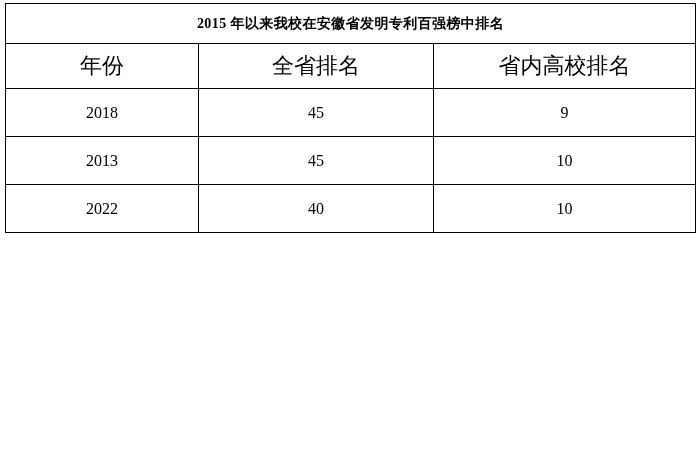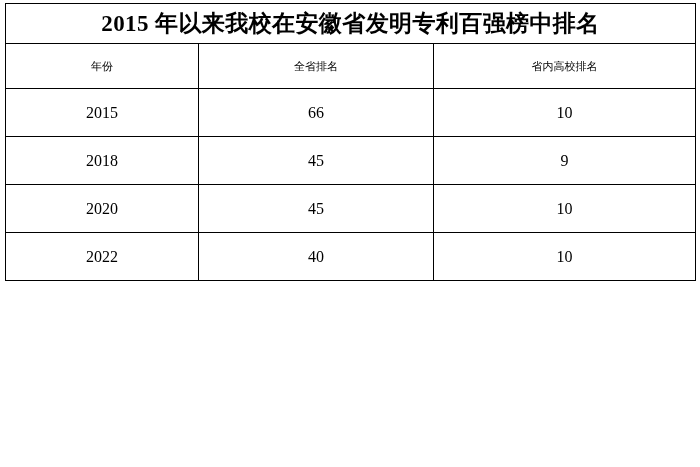--- a/index.html
+++ b/index.html
@@ -28,26 +28,26 @@
   }
   table.rank-table td {
     border: 1px solid #000000;
     text-align: center;
     vertical-align: middle;
     padding: 0;
   }
   .title-cell {
     height: 39px;
     font-weight: bold;
-    font-size: 23px;
+    font-size: 14px;
     letter-spacing: 0.4px;
   }
   .head-cell {
     height: 44px;
-    font-size: 11px;
+    font-size: 22px;
   }
   .data-cell {
     height: 47px;
     font-size: 16px;
   }
   .col-year { width: 193px; }
   .col-prov { width: 235px; }
   .col-univ { width: 262px; }
 </style>
 </head>
@@ -63,31 +63,26 @@
     <tbody>
       <tr>
         <td class="title-cell" colspan="3">2015 年以来我校在安徽省发明专利百强榜中排名</td>
       </tr>
       <tr>
         <td class="head-cell">年份</td>
         <td class="head-cell">全省排名</td>
         <td class="head-cell">省内高校排名</td>
       </tr>
       <tr>
-        <td class="data-cell">2015</td>
-        <td class="data-cell">66</td>
-        <td class="data-cell">10</td>
-      </tr>
-      <tr>
         <td class="data-cell">2018</td>
         <td class="data-cell">45</td>
         <td class="data-cell">9</td>
       </tr>
       <tr>
-        <td class="data-cell">2020</td>
+        <td class="data-cell">2013</td>
         <td class="data-cell">45</td>
         <td class="data-cell">10</td>
       </tr>
       <tr>
         <td class="data-cell">2022</td>
         <td class="data-cell">40</td>
         <td class="data-cell">10</td>
       </tr>
     </tbody>
   </table>

